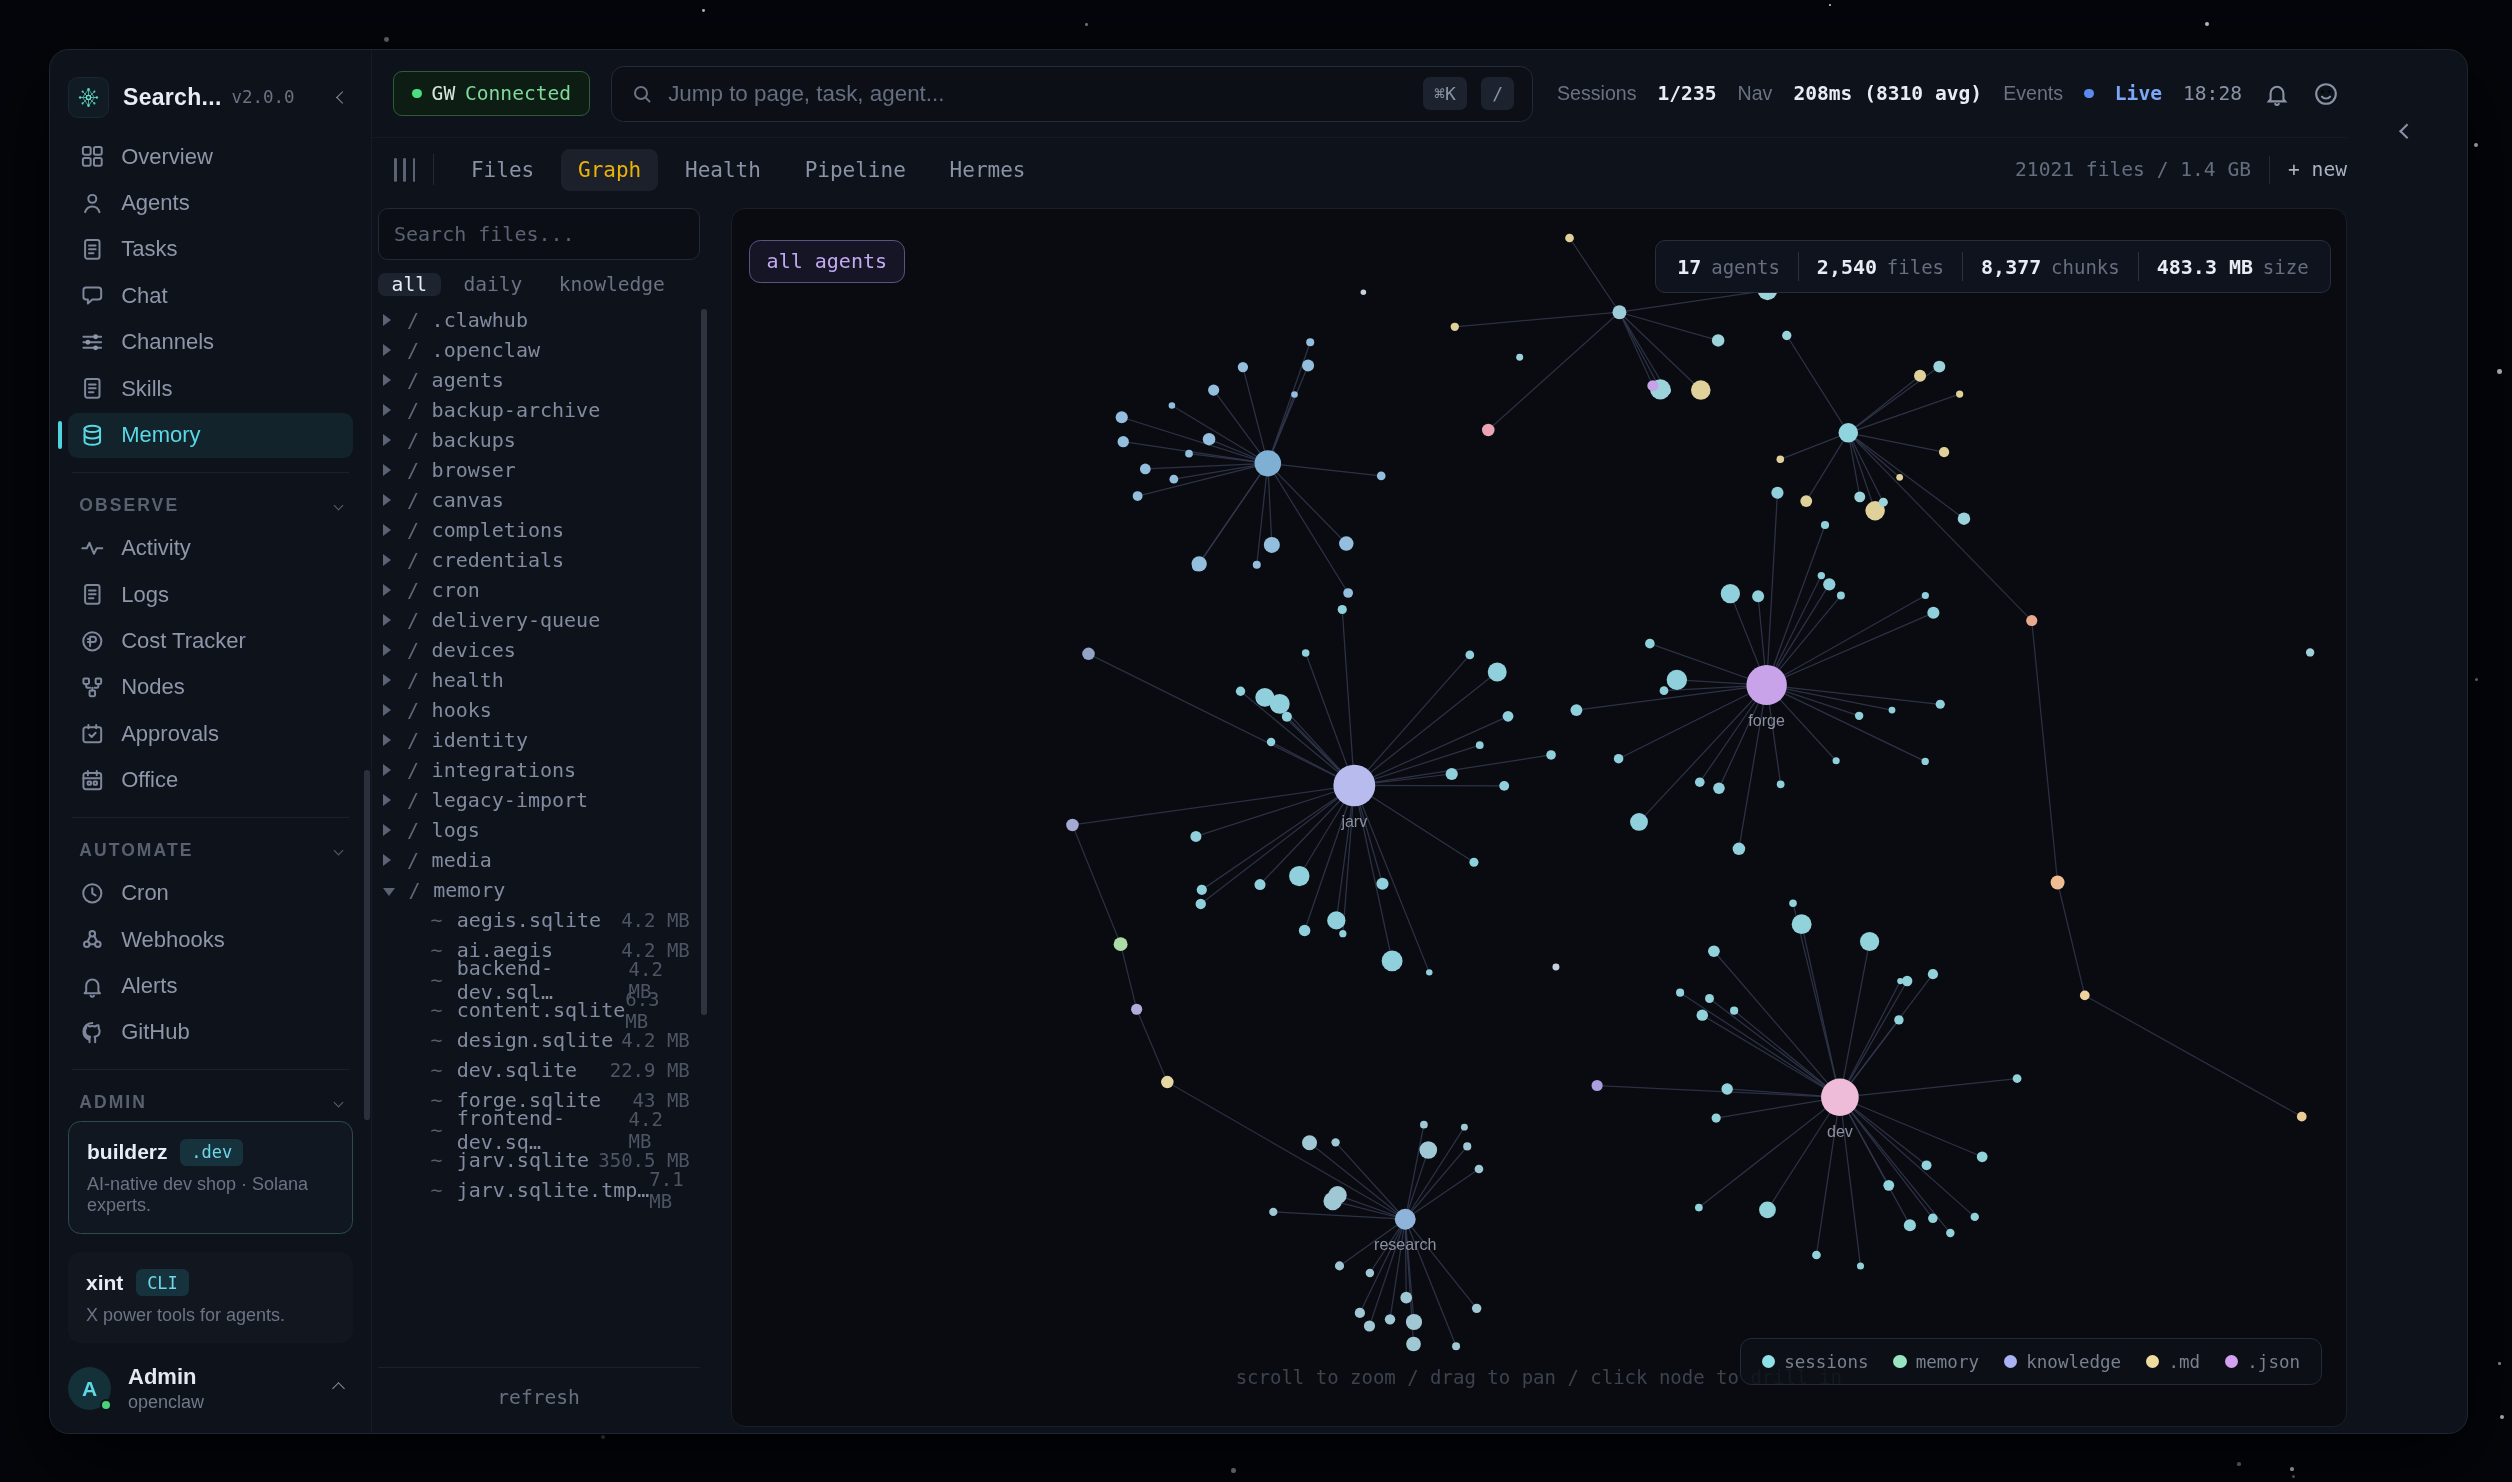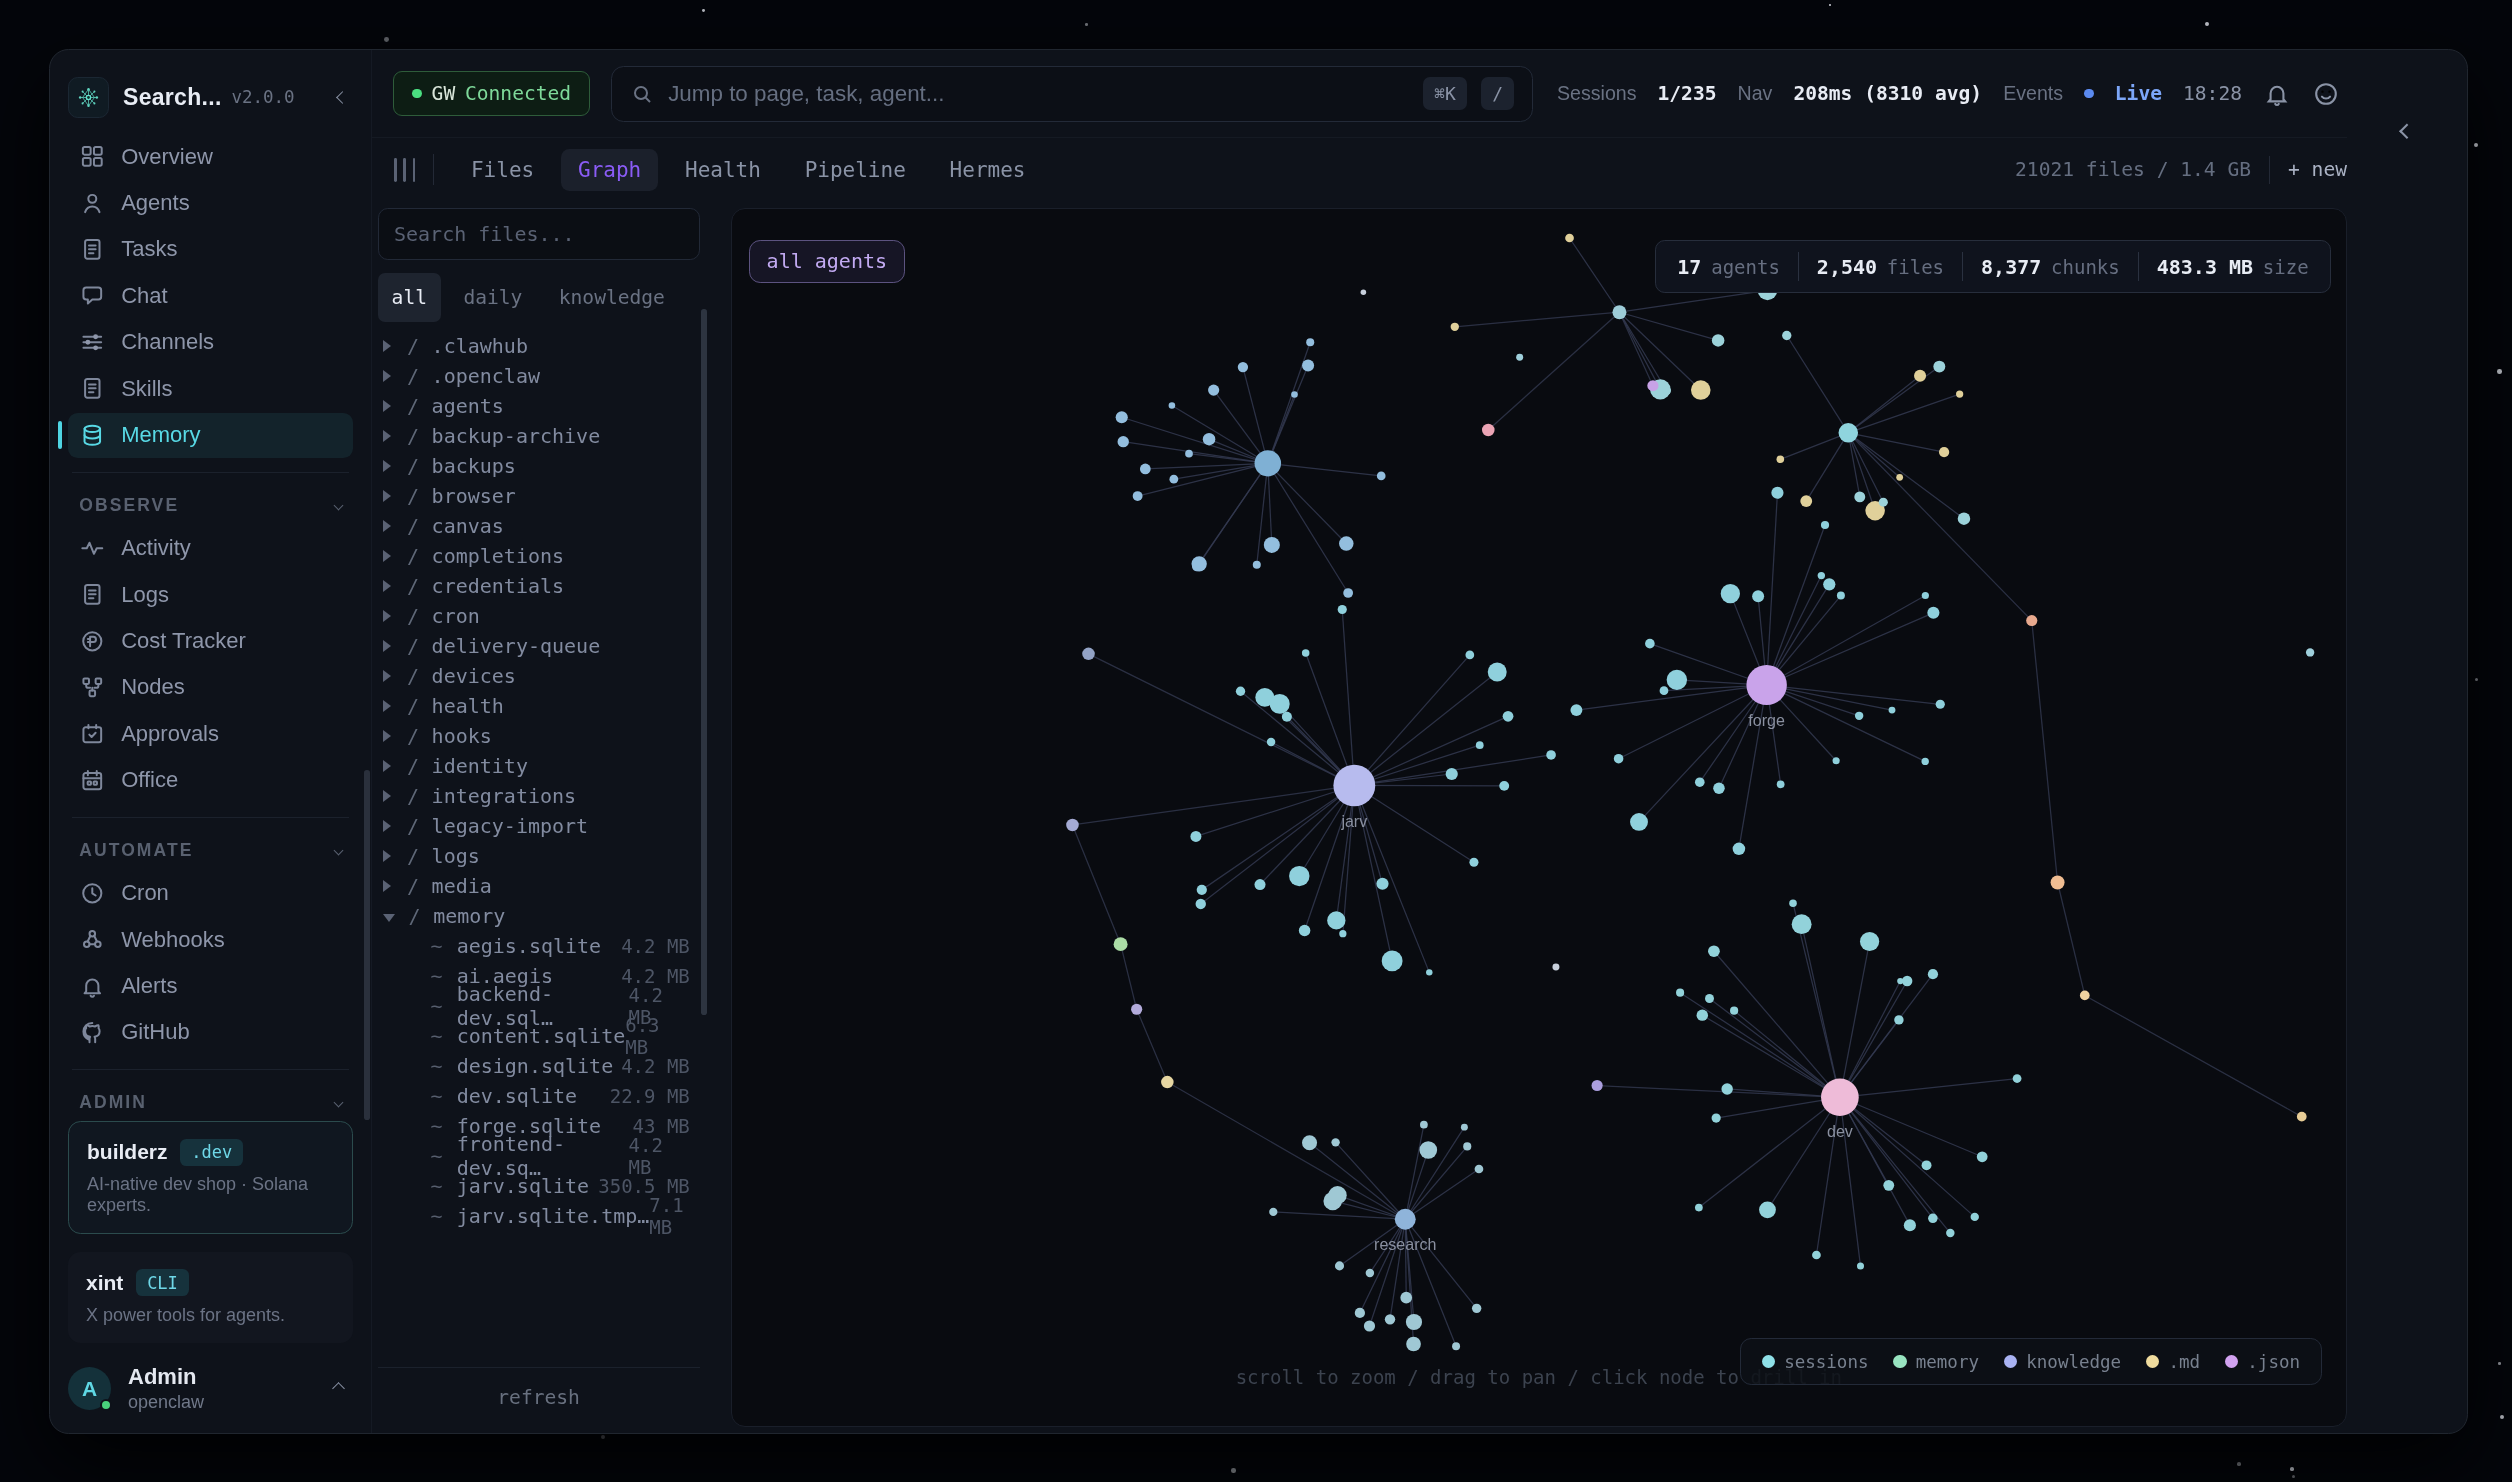--- a/index.html
+++ b/index.html
@@ -87,38 +87,38 @@
   .tr-clock { font-family:"DejaVu Sans Mono",monospace; font-size:19.6px; color:#8a93a6; }
   .tb-icon { width:28px; height:28px; stroke:#8a93a6; fill:none; stroke-width:1.8;
     stroke-linecap:round; cursor:pointer;}
 
   #tabrow { height:63px; display:flex; align-items:center; padding-left:22.4px; }
   .grip { display:flex; gap:6.3px; margin-right:18px; cursor:pointer;}
   .grip i { width:2.8px; height:24px; background:#5a6274; border-radius:1.4px; display:block;}
   .vdiv { width:1px; height:31px; background:#232936; margin-right:19.6px;}
   .tab { font-family:"DejaVu Sans Mono",monospace; font-size:21px; color:#8a93a6;
     padding:9px 17px; border-radius:8.4px; margin-right:9.8px; cursor:pointer;}
-  .tab.active { background:#1b202b; color:#8b5cf6; }
+  .tab.active { background:#1b202b; color:#eab308; }
   .tab-meta { margin-left:auto; display:flex; align-items:center; gap:18px;
     font-family:"DejaVu Sans Mono",monospace; font-size:19.6px; color:#656e80;}
   .tab-meta .vd { width:1px; height:28px; background:#232936;}
   .newbtn { color:#aab2c4; cursor:pointer; }
 
   #content { flex:1; display:flex; padding:7px 0 5.6px 5.6px; min-height:0;}
 
   
   #tree { width:329px; flex:0 0 329px; display:flex; flex-direction:column; position:relative; padding-right:7px;}
   .tree-search { height:52px; border:1px solid #222937; background:#0b0e14; border-radius:9.8px;
     display:flex; align-items:center; padding:0 15.4px; }
   .tree-search input { width:100%; background:transparent; border:none; outline:none;
     color:#aab1c2; font-family:"DejaVu Sans Mono",monospace; font-size:20px;}
   .tree-search input::placeholder { color:#5a6274; }
   .chip-row { display:flex; gap:8.4px; margin-top:12.6px; }
   .chip { font-family:"DejaVu Sans Mono",monospace; font-size:19.6px; color:#6a7283;
-    padding:13px 14px; border-radius:7px; cursor:pointer;}
+    padding:0 14px; border-radius:7px; cursor:pointer;}
   .chip.active { background:#1e242f; color:#e8ecf4; }
   #tree-list { margin-top:9.8px; flex:1; overflow:hidden; }
   .trow { display:flex; align-items:center; height:30px; color:#828ba0;
     font-family:"DejaVu Sans Mono",monospace; font-size:20px; cursor:pointer; padding-left:5.6px;}
   .tri { width:0; height:0; border-top:6.3px solid transparent; border-bottom:6.3px solid transparent;
     border-left:8.4px solid #5a6274; margin-right:15.4px; flex:0 0 8.4px;}
   .tri.open { border-left:6.3px solid transparent; border-right:6.3px solid transparent;
     border-top:8.4px solid #5a6274; border-bottom:none; width:0; margin-right:13.3px; margin-top:2.8px;}
   .trow .slash { color:#5f6878; margin-right:12.6px;}
   .frow { display:flex; align-items:center; height:30px; color:#828ba0; padding-left:53px;

